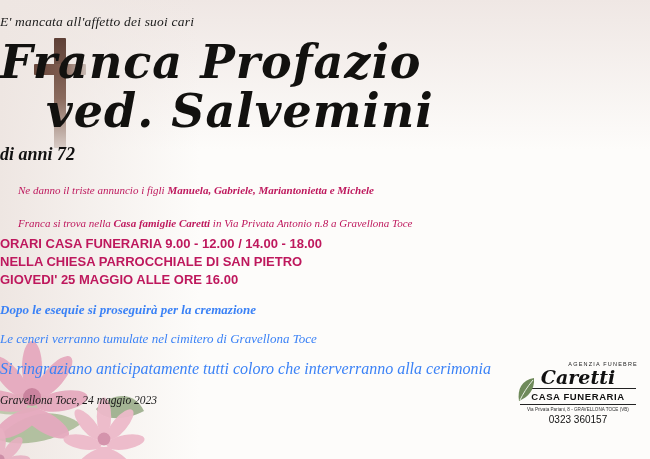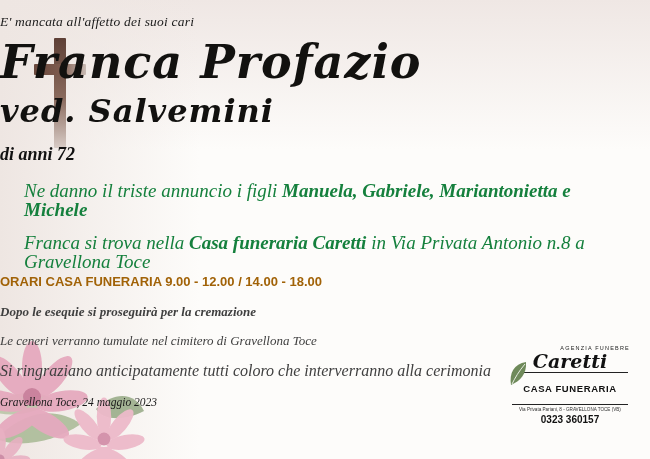--- a/index.html
+++ b/index.html
@@ -91,69 +91,70 @@
     font-weight: bold;
     color: #12110f;
     letter-spacing: 1px;
   }
   .name1 {
     font-size: 46px;
     line-height: 52px;
     margin-top: 6px;
   }
   .name2 {
-    font-size: 32px;
+    font-size: 46px;
     line-height: 50px;
     margin-top: -2px;
+    padding-left: 46px;
   }
   .age {
     font-size: 18px;
     font-weight: bold;
     font-style: italic;
     margin-top: 8px;
     color: #111;
   }
   .para {
-    font-size: 19px;
-    font-style: italic;
-    color: #15803d;
+    font-size: 11px;
+    font-style: italic;
+    color: #be185d;
     line-height: 19px;
-    padding: 0 24px;
+    padding: 0 18px;
   }
   .para b {
     font-weight: bold;
   }
   .para.first { margin-top: 16px; }
   .block-gap { margin-top: 14px; }
   .funeral {
     font-family: "Liberation Sans", sans-serif;
     font-size: 13px;
     font-weight: bold;
-    color: #a16207;
+    color: #be185d;
     line-height: 18px;
     margin-top: 16px;
   }
   .sub-italic {
     font-size: 13px;
     font-style: italic;
     font-weight: bold;
-    color: #404040;
+    color: #3b82f6;
     margin-top: 13px;
   }
   .sub-italic.light { font-weight: normal; font-family: Liberation Serif, serif; }
   .place-date {
     font-size: 11.5px;
     font-style: italic;
     color: #1a1a1a;
     margin-top: 16px;
   }
   
   .logo {
     position: absolute;
-    right: 16px;
+    right: 8px;
     bottom: 34px;
     width: 128px;
     text-align: center;
     font-family: "Liberation Sans", sans-serif;
   }
   .logo-top {
     font-size: 5.5px;
     letter-spacing: 1.2px;
     color: #222;
     text-align: right;
@@ -168,31 +169,31 @@
     line-height: 20px;
   }
   .logo-sub {
     font-size: 9.5px;
     font-weight: bold;
     letter-spacing: .6px;
     color: #111;
     border-top: 1px solid #222;
     border-bottom: 1px solid #222;
     margin: 1px 6px 0 6px;
-    padding: 10px 0;
+    padding: 2px 0;
   }
   .logo-addr {
     font-size: 4.6px;
     color: #333;
     margin-top: 2px;
     line-height: 6px;
   }
   .logo-phone {
     font-size: 10px;
-    font-weight: bold;
+    font-weight: normal;
     color: #111;
     margin-top: 1px;
   }
   .logo-leaf {
     position: absolute;
     left: 2px;
     top: 10px;
     width: 20px;
     height: 26px;
   }
@@ -265,24 +266,26 @@
     <div class="name name1">Franca Profazio</div>
     <div class="name name2">ved. Salvemini</div>
 
     <div class="age">di anni 72</div>
 
     <div class="para first">
       <span>Ne danno il triste annuncio i figli </span><b>Manuela, Gabriele, Mariantonietta e Michele</b>
     </div>
 
     <div class="para block-gap">
-      <span>Franca si trova nella </span><b>Casa funeraria Caretti</b><span> in Via Privata Antonio n.8 a Gravellona Toce</span>
+      <span>Franca si trova nella </span><b>Casa famiglie Caretti</b><span> in Via Privata Antonio n.8 a Gravellona Toce</span>
     </div>
     <div class="funeral" style="margin-top:2px">ORARI CASA FUNERARIA 9.00 - 12.00 / 14.00 - 18.00</div>
 
+    <div class="funeral" style="margin-top:0">NELLA CHIESA PARROCCHIALE DI SAN PIETRO</div>
+    <div class="funeral" style="margin-top:0">GIOVEDI' 25 MAGGIO ALLE ORE 16.00</div>
 
     <div class="sub-italic">Dopo le esequie si proseguirà per la cremazione</div>
     <div class="sub-italic light">Le ceneri verranno tumulate nel cimitero di Gravellona Toce</div>
     <div class="sub-italic light" style="font-size:16px">Si ringraziano anticipatamente tutti coloro che interverranno alla cerimonia</div>
 
     <div class="place-date">Gravellona Toce, 24 maggio 2023</div>
 
   </div>
 
   <div class="logo">

